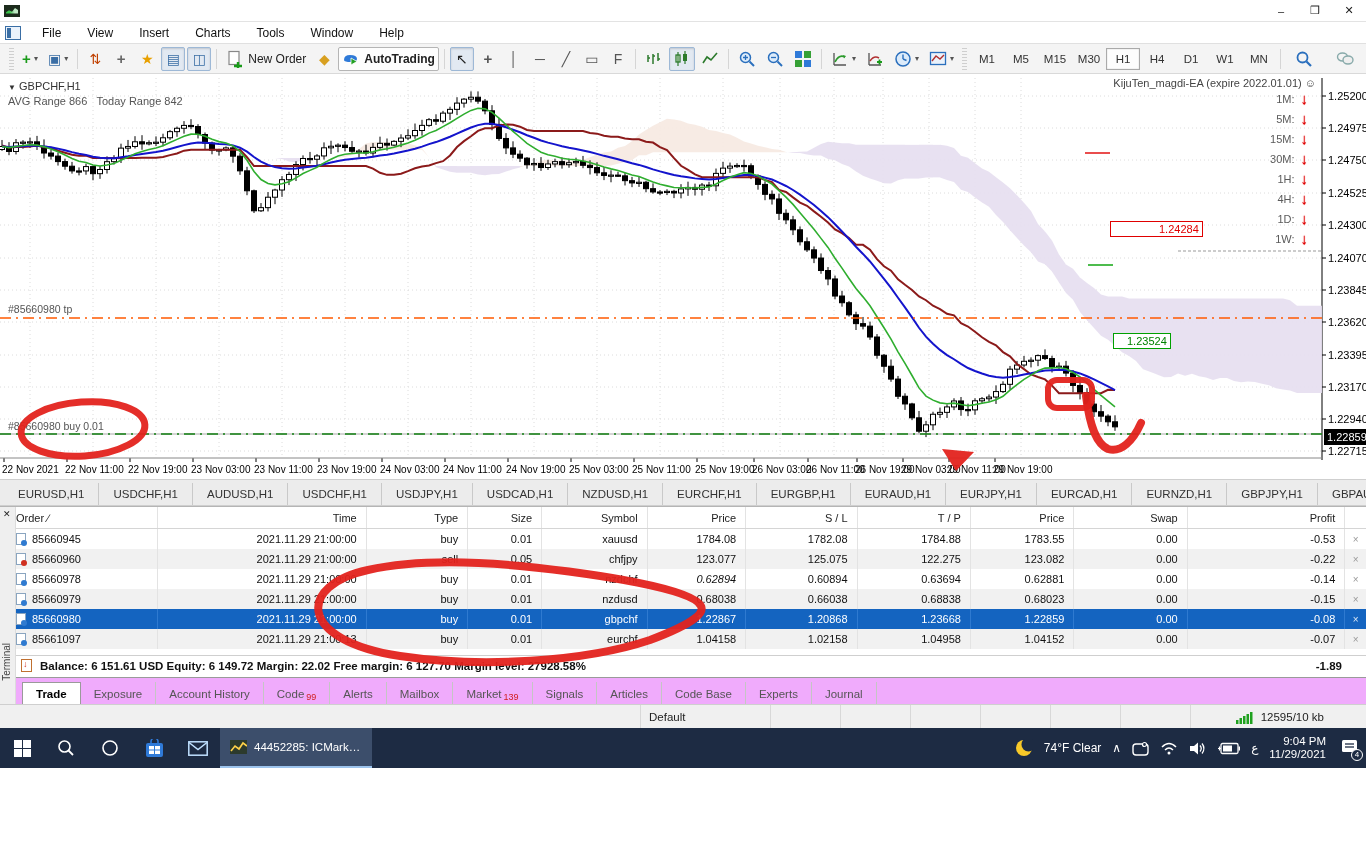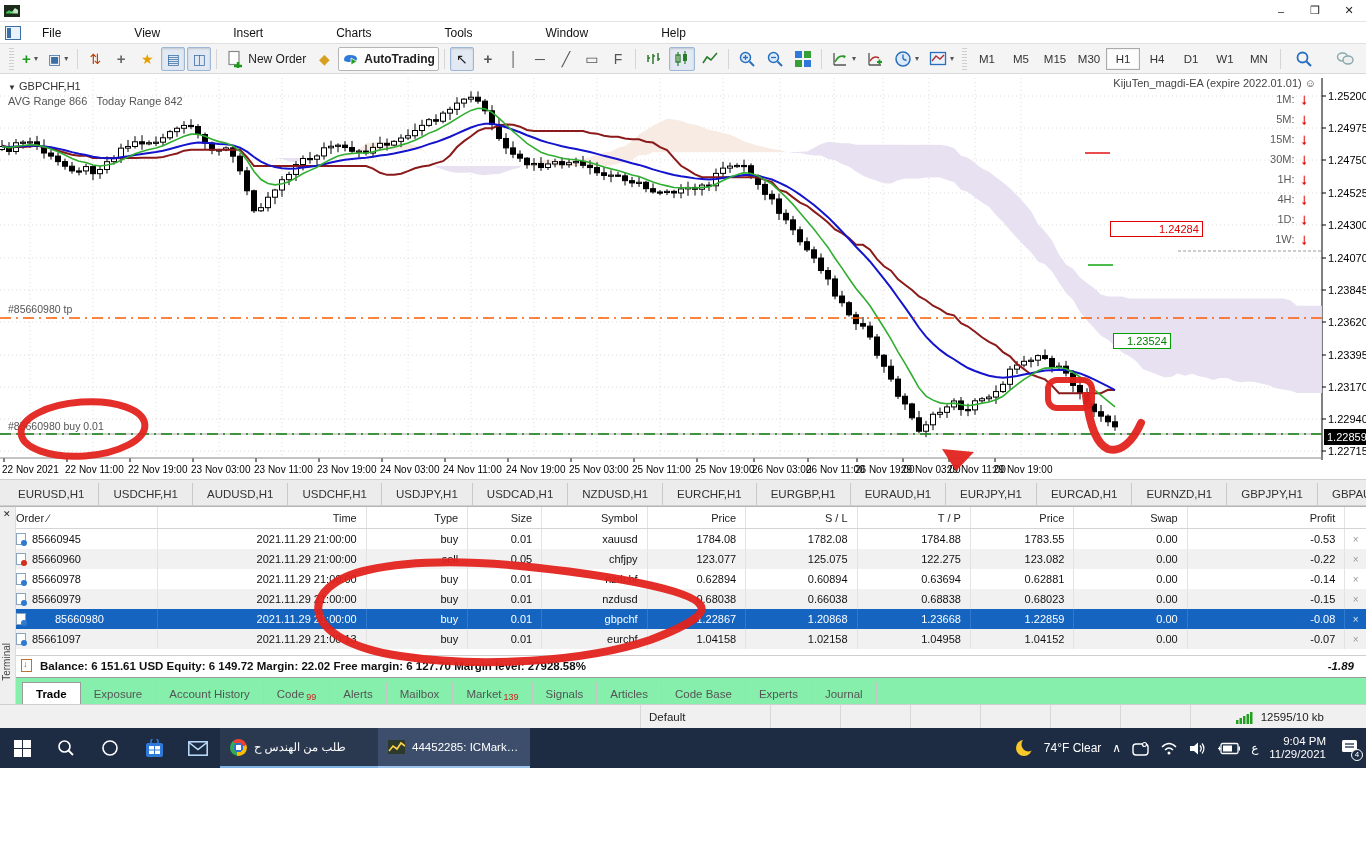--- a/index.html
+++ b/index.html
@@ -65,32 +65,32 @@
   #term-label { position:absolute; bottom:24px; left:1px; writing-mode:vertical-lr; transform:rotate(180deg);
     font-size:10px; color:#444; }
   #ttable { position:absolute; left:16px; top:0; width:1350px; }
   .trow { display:flex; height:20px; align-items:center; font-size:11px; color:#111; }
   .trow.hdr { height:22px; color:#222; border-bottom:1px solid #d5d5d5; }
   .tcell { height:100%; display:flex; align-items:center; justify-content:flex-end; padding-right:9px;
     border-right:1px solid #e3e3e3; overflow:hidden; white-space:nowrap; }
   .tcell.left { justify-content:flex-start; }
   .trow.r-odd { background:#f1f1f1; }
   .trow.sel { background:#1464c0; color:#fff; }
-  .trow.sel .tcell { border-right-color:#2f7ad0;gap:23px; }
+  .trow.sel .tcell { border-right-color:#2f7ad0; }
   .doc-ic { width:10px; height:12px; background:#fff; border:1px solid #8aa5c0; margin-right:6px; position:relative; flex:none; }
   .doc-ic:after { content:""; position:absolute; right:-2px; bottom:-2px; width:6px; height:6px; border-radius:50%; background:#2f7ad0; }
   .doc-ic.sell:after { background:#d03020; }
   .row-x { width:21px; text-align:center; font-size:10px; color:#999; }
   .trow.sel .row-x { color:#dce8f5; }
   #balrow { position:absolute; left:16px; top:148px; width:1350px; height:20px; display:flex; align-items:center;
     border-top:1px solid #cfcfcf; font-size:11.5px; font-weight:bold; color:#111; background:#fff; }
   #balrow .bal-ic { width:11px; height:13px; border:1px solid #c07030; background:#fff; margin:0 8px 0 5px; position:relative; }
   #balrow .bal-ic:after { content:"↓"; position:absolute; left:1px; top:-1px; font-size:9px; color:#d03020; }
-  #totprofit { margin-left:auto; padding-right:12px; font-weight:bold;font-style:italic; }
-  #termtabs { position:absolute; left:16px; top:170px; width:1350px; height:28px; background:#86efac;
+  #totprofit { margin-left:auto; padding-right:24px; font-weight:bold; }
+  #termtabs { position:absolute; left:16px; top:170px; width:1350px; height:28px; background:#f0abfc;
     border-top:1px solid #9a9a9a; display:flex; align-items:flex-end; padding-left:6px; font-size:11.5px; }
   .termtab { height:23px; padding:0 13px; display:flex; align-items:center; color:#555; border-right:1px solid #c5c5c5; position:relative; }
   .termtab.active { background:#fff; color:#000; font-weight:bold; border:1px solid #9a9a9a; border-bottom:1px solid #fff; }
   .termtab .badge { color:#d02020; font-size:9px; margin-left:2px; margin-top:6px; }
 
   
   #statusbar { position:absolute; top:704px; left:0; width:1366px; height:24px; background:#f0f0f0;
     border-top:1px solid #cfcfcf; font-size:11.5px; color:#222; }
   .sb-cell { position:absolute; top:0; height:24px; display:flex; align-items:center; border-left:1px solid #d8d8d8; padding-left:8px; }
   #sb-help { position:absolute; left:6px; top:0; height:24px; display:flex; align-items:center;margin-top:35px; }
@@ -122,21 +122,21 @@
     <span class="logo"></span>
     <span class="wbtns">
       <span class="wbtn">–</span>
       <span class="wbtn">❒</span>
       <span class="wbtn">✕</span>
     </span>
   </div>
 
   <div id="menubar">
     <span class="chart-mini"></span>
-    <span id="menu-items" style="display:flex;gap:47px;">
+    <span id="menu-items" style="display:flex;">
         <span class="menu-item">File</span>
         <span class="menu-item">View</span>
         <span class="menu-item">Insert</span>
         <span class="menu-item">Charts</span>
         <span class="menu-item">Tools</span>
         <span class="menu-item">Window</span>
         <span class="menu-item">Help</span>
       </span>
   </div>
 
@@ -1070,21 +1070,21 @@
         </div>
         <div class="trow">
           <span class="tcell left" style="width: 144px;">
             <span class="doc-ic"></span>
             <span>85660978</span>
           </span>
           <span class="tcell" style="width: 212px;">2021.11.29 21:00:00</span>
           <span class="tcell" style="width: 103px;">buy</span>
           <span class="tcell" style="width: 75px;">0.01</span>
           <span class="tcell" style="width: 107px;">nzdchf</span>
-          <span class="tcell" style="width: 100px;">0.62894</span>
+          <span class="tcell" style="width: 100px; font-style: italic;">0.62894</span>
           <span class="tcell" style="width: 113px;">0.60894</span>
           <span class="tcell" style="width: 115px;">0.63694</span>
           <span class="tcell" style="width: 105px;">0.62881</span>
           <span class="tcell" style="width: 115px;">0.00</span>
           <span class="tcell" style="width: 160px;">-0.14</span>
           <span class="row-x">×</span>
         </div>
         <div class="trow r-odd">
           <span class="tcell left" style="width: 144px;">
             <span class="doc-ic"></span>
@@ -1227,24 +1227,20 @@
           <rect x="10" y="7" width="5" height="3.5" fill="#fff"></rect>
       <rect x="4" y="11.5" width="5" height="3.5" fill="#fff"></rect>
           <rect x="10" y="11.5" width="5" height="3.5" fill="#fff"></rect>
         </svg>
     </div>
     <div class="tb-ic">
       <svg width="20" height="15">
           <rect x="0.8" y="0.8" width="18.4" height="13.4" fill="none" stroke="#bfe0ff" stroke-width="1.5"></rect>
       <path d="M1 1.5 L10 8.5 L19 1.5" fill="none" stroke="#bfe0ff" stroke-width="1.5"></path>
         </svg>
-    </div>
-    <div class="tb-app" id="app-chrome">
-      <span class="chrome-ball"></span>
-      <span class="t" dir="rtl">طلب من الهندس ح</span>
     </div>
     <div class="tb-app" id="app-mt4">
       <svg width="18" height="14">
         <rect x="0" y="0" width="18" height="14" fill="#2c3a2c"></rect>
         <polyline points="1,11 5,6 9,9 13,3 17,6" fill="none" stroke="#ffd24a" stroke-width="1.6"></polyline>
       </svg>
       <span class="t">44452285: ICMarket...</span>
     </div>
     <div id="tray">
       <svg width="18" height="18">

